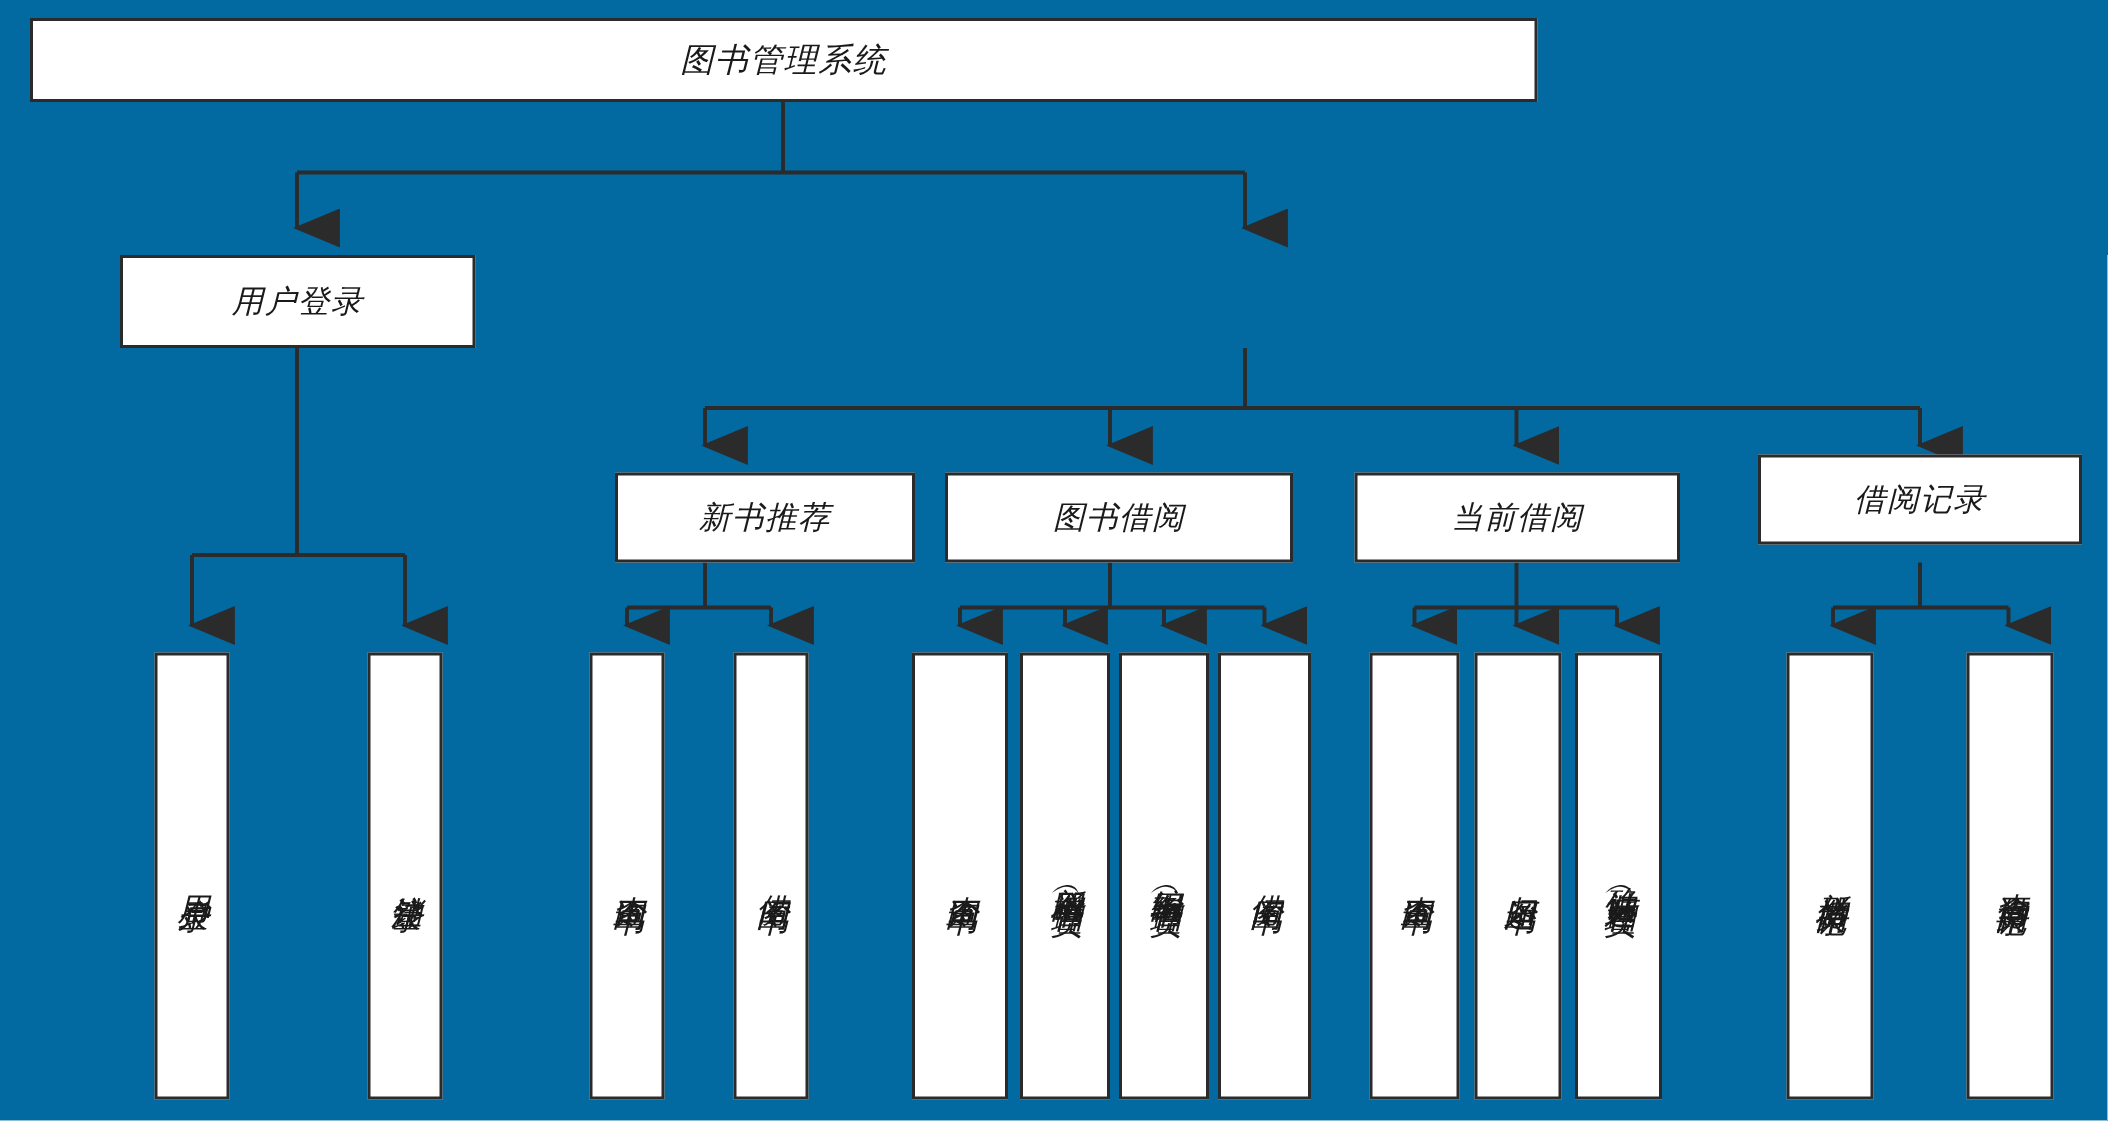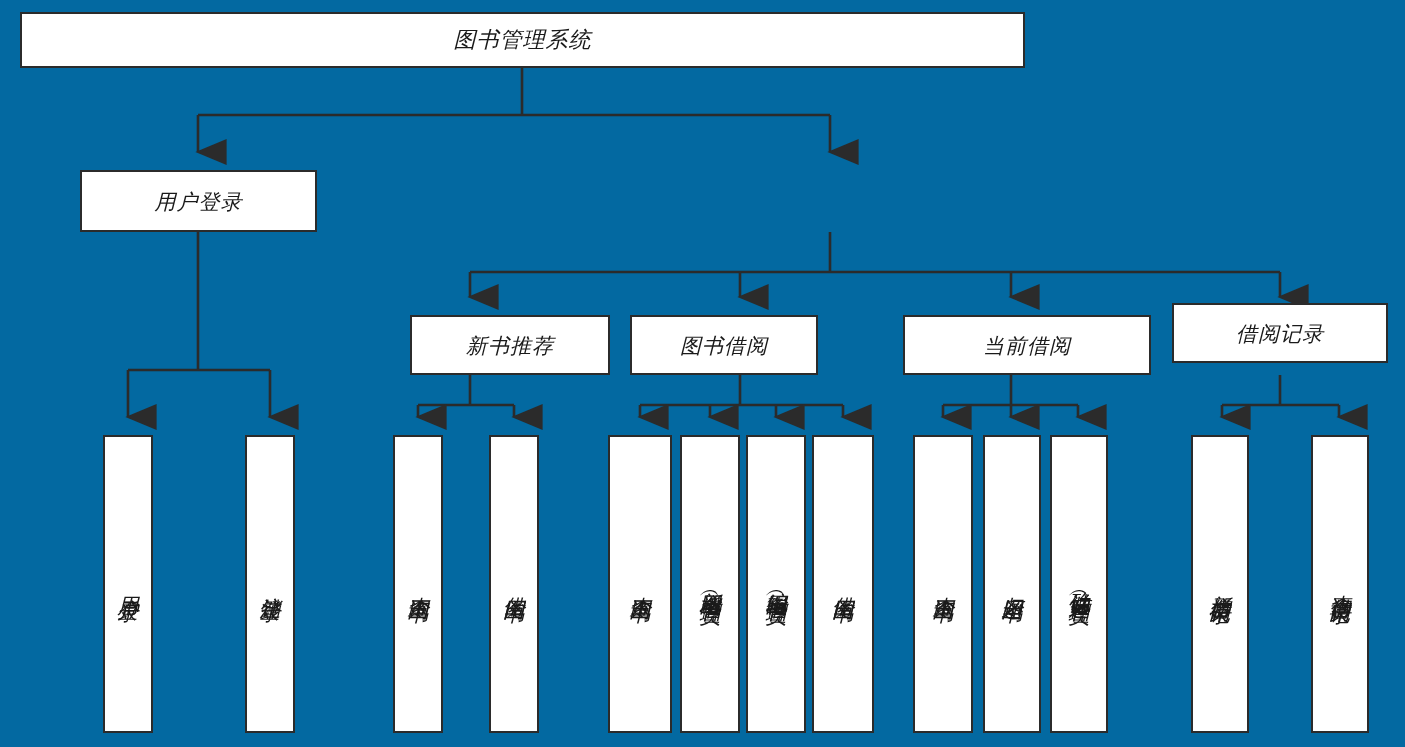--- a/index.html
+++ b/index.html
@@ -126,23 +126,23 @@
     </g>
   </svg>
 
   <div class="node h root" style="left:20px; top:12px; width:1005px; height:56px;">图书管理系统</div>
 
   <div class="node h" style="left:80px; top:170px; width:237px; height:62px;">用户登录</div>
 
 
   <div class="node h" style="left:362px; top:315px; width:200px; height:60px;margin-left:48px;">新书推荐</div>
 
-  <div class="node h" style="left:630px; top:315px; width:188px; height:60px;">图书借阅</div>
+  <div class="node h" style="left:630px; top:315px; width:232px; height:60px;">图书借阅</div>
 
-  <div class="node h" style="left:903px; top:315px; width:248px; height:60px;">当前借阅</div>
+  <div class="node h" style="left:903px; top:315px; width:217px; height:60px;">当前借阅</div>
 
   <div class="node h" style="left:1172px; top:303px; width:216px; height:60px;">借阅记录</div>
 
   <div class="node v" style="left:103px; top:435px; width:50px; height:298px;">
     <span class="vtext">用户登录</span>
   </div>
 
   <div class="node v" style="left:245px; top:435px; width:50px; height:298px;">
     <span class="vtext">注销登录</span>
   </div>

